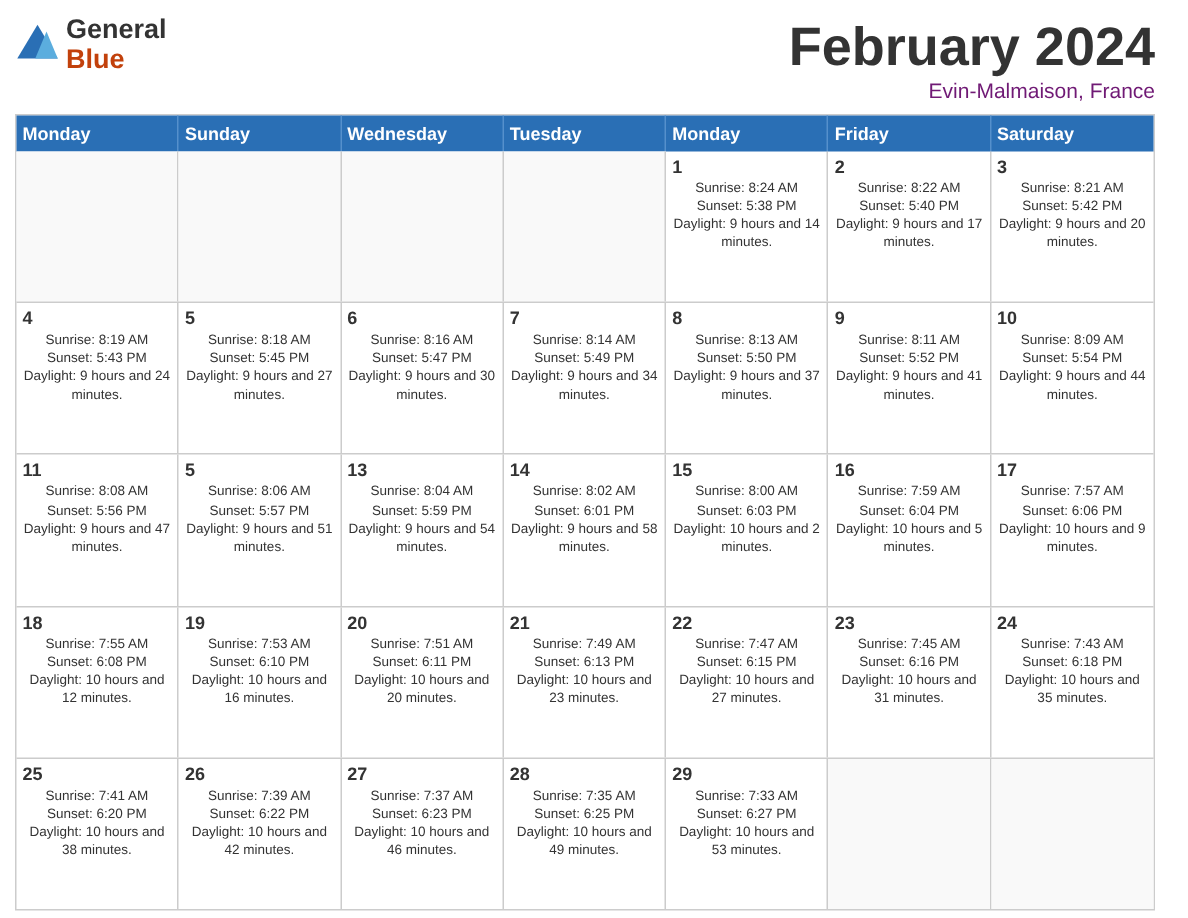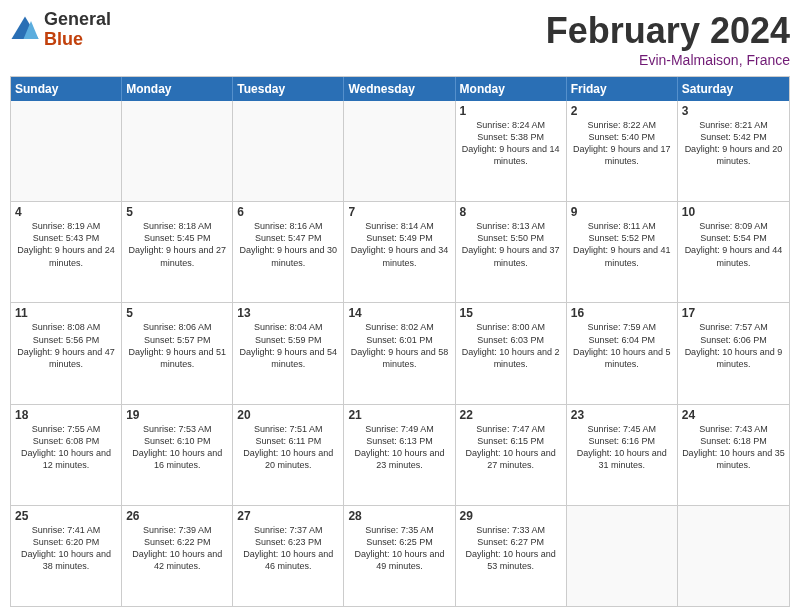--- a/index.html
+++ b/index.html
@@ -6,21 +6,21 @@
     body {
       font-family: Arial, sans-serif;
       background: #fff;
       width: 792px;
       height: 612px;
       overflow: hidden;
     }
     .container {
       width: 792px;
       height: 612px;
-      padding: 10px 2px 5px 10px;
+      padding: 10px 22px 5px 10px;
       display: flex;
       flex-direction: column;
     }
     .header {
       display: flex;
       justify-content: space-between;
       align-items: flex-start;
       margin-bottom: 8px;
     }
     .logo {
@@ -130,24 +130,24 @@
       </div>
     </div>
     <div class="title-area">
       <div class="title-month">February 2024</div>
       <div class="title-location">Evin-Malmaison, France</div>
     </div>
   </div>
 
   <div class="calendar">
     <div class="cal-header">
-    <div class="cal-header-cell">Sunday</div>
-        <div class="cal-header-cell">Monday</div>
+    <div class="cal-header-cell">Monday</div>
+        <div class="cal-header-cell">Sunday</div>
+        <div class="cal-header-cell">Wednesday</div>
         <div class="cal-header-cell">Tuesday</div>
-        <div class="cal-header-cell">Wednesday</div>
         <div class="cal-header-cell">Monday</div>
         <div class="cal-header-cell">Friday</div>
         <div class="cal-header-cell">Saturday</div>
       </div>
     <div class="cal-body">
     <div class="cal-row">
           <div class="cal-cell empty"></div>
           <div class="cal-cell empty"></div>
           <div class="cal-cell empty"></div>
           <div class="cal-cell empty"></div>

